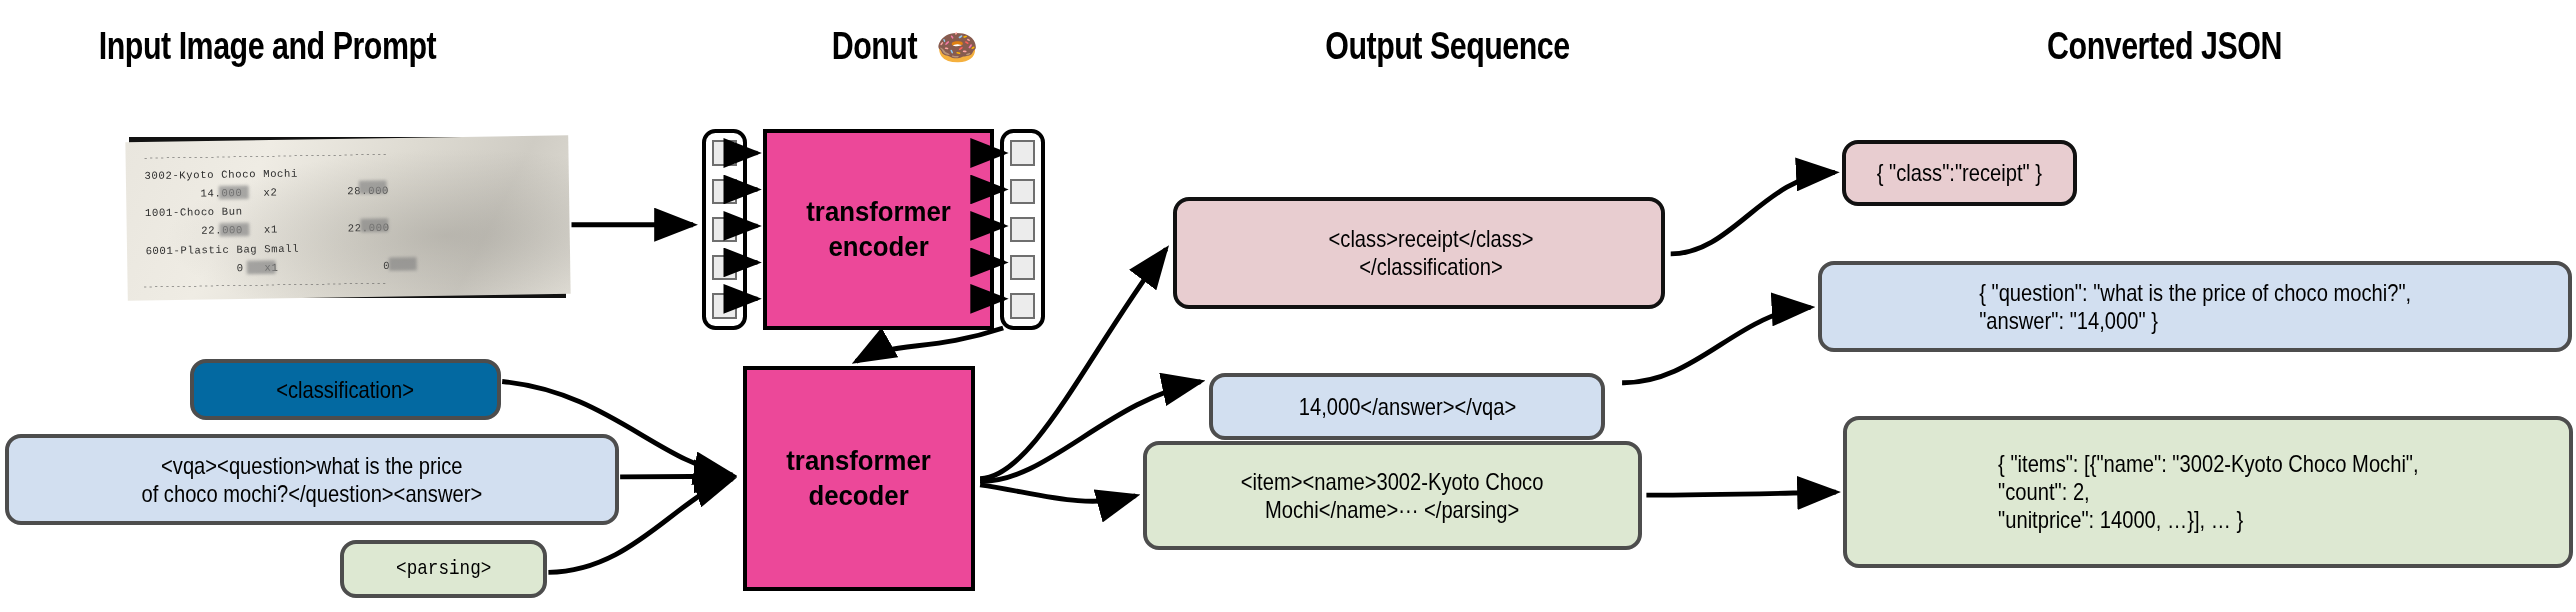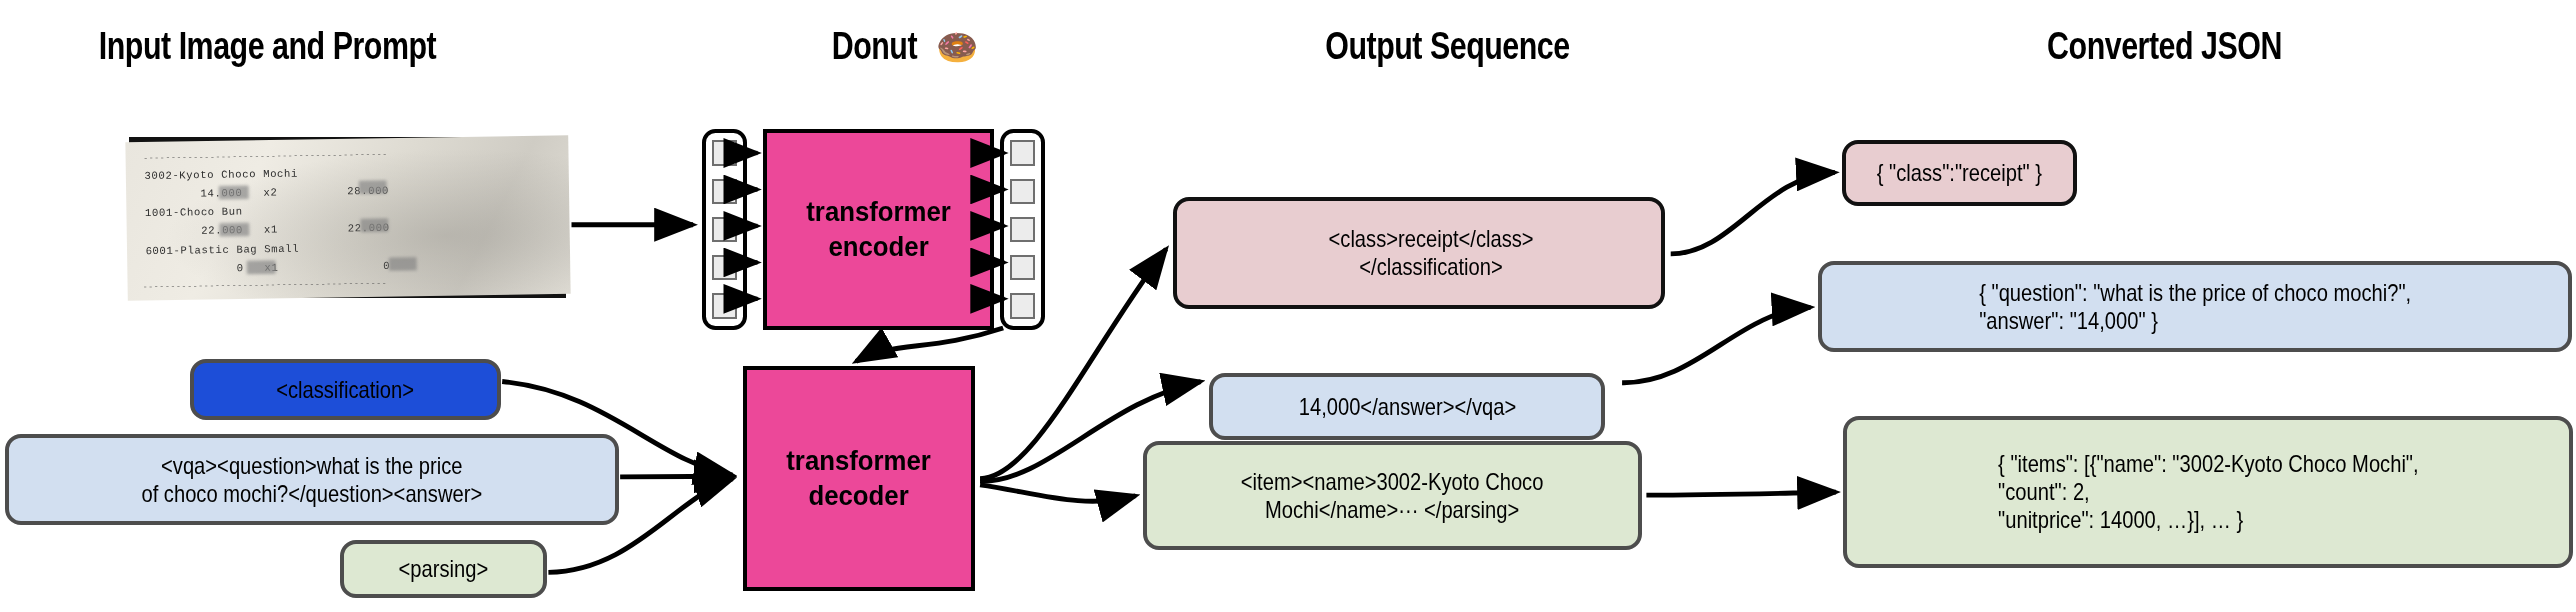--- a/index.html
+++ b/index.html
@@ -8,21 +8,21 @@
   .stage{position:absolute;left:0;top:12px;width:2576px;height:612px;}
   .hdr{position:absolute;font-weight:bold;color:#000;white-space:nowrap;
        font-size:38px;letter-spacing:-0.6px;transform:scaleX(.80);transform-origin:center center;
        text-align:center;}
   
   .box{position:absolute;box-sizing:border-box;border-radius:16px;
        display:flex;align-items:center;justify-content:center;
        text-align:center;color:#000;line-height:1.16;white-space:pre-line;}
   .box .txt{display:block;transform:scaleX(.84);transform-origin:center center;}
   .pink{background:#e8cdd0;border:4.3px solid #111;}
-  .pinkg{background:#1d4ed8;border:4.3px solid #4d4d4d;}
+  .pinkg{background:#0369a1;border:4.3px solid #4d4d4d;}
   .blue{background:#d2dff0;border:4.3px solid #4d4d4d;}
   .green{background:#dde8d2;border:4.3px solid #4d4d4d;}
   
   .modelbox{position:absolute;box-sizing:border-box;background:#ec4899;border:4.9px solid #000;
             display:flex;align-items:center;justify-content:center;text-align:center;
             font-weight:bold;font-size:28px;line-height:1.22;color:#000;}
   .modelbox .txt{display:block;transform:scaleX(.92);transform-origin:center center;}
   
   .stack{position:absolute;box-sizing:border-box;border:4.9px solid #000;border-radius:13.4px;
          background:#fff;display:flex;flex-direction:column;justify-content:space-between;
@@ -107,21 +107,21 @@
 
   <div class="box pinkg" style="left:190px;top:347px;width:311px;height:61px;font-size:24px;">
     <span class="txt">&lt;classification&gt;</span>
   </div>
 
   <div class="box blue" style="left:4.9px;top:422px;width:614px;height:91px;font-size:24px;">
     <span class="txt">&lt;vqa&gt;&lt;question&gt;what is the price
 of choco mochi?&lt;/question&gt;&lt;answer&gt;</span>
   </div>
 
-  <div class="box green" style="left:340px;top:528px;width:207px;height:58px;font-size:24px;">
+  <div class="box green" style="left:340px;top:528px;width:207px;height:58px;font-size:21px;font-family:Liberation Mono, monospace;">
     <span class="txt">&lt;parsing&gt;</span>
   </div>
 
   <div class="box pink" style="left:1173px;top:185px;width:492px;height:112px;font-size:24px;padding-left:24px;">
     <span class="txt">&lt;class&gt;receipt&lt;/class&gt;
 &lt;/classification&gt;</span>
   </div>
 
   <div class="box blue" style="left:1209px;top:337px;width:396px;height:67px;font-size:24px;margin-top:24px;">
     <span class="txt">14,000&lt;/answer&gt;&lt;/vqa&gt;</span>

